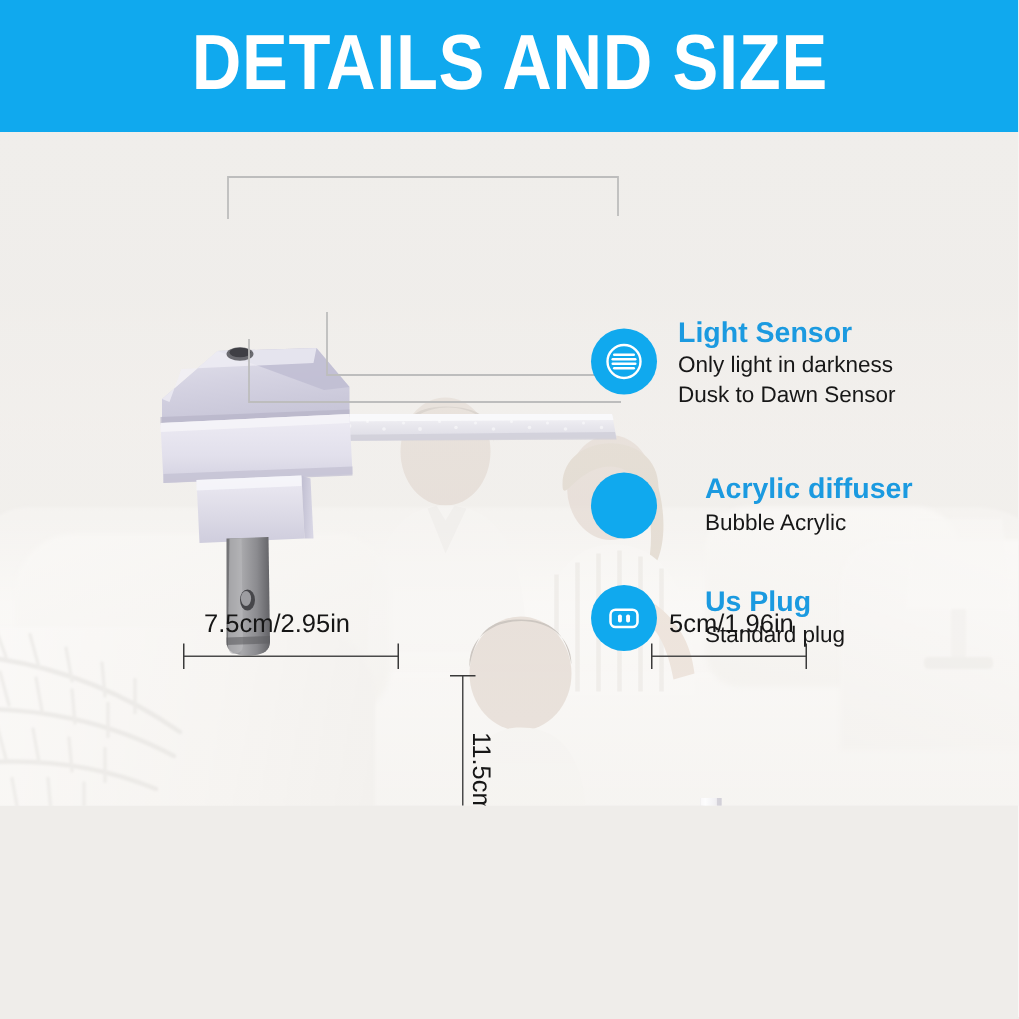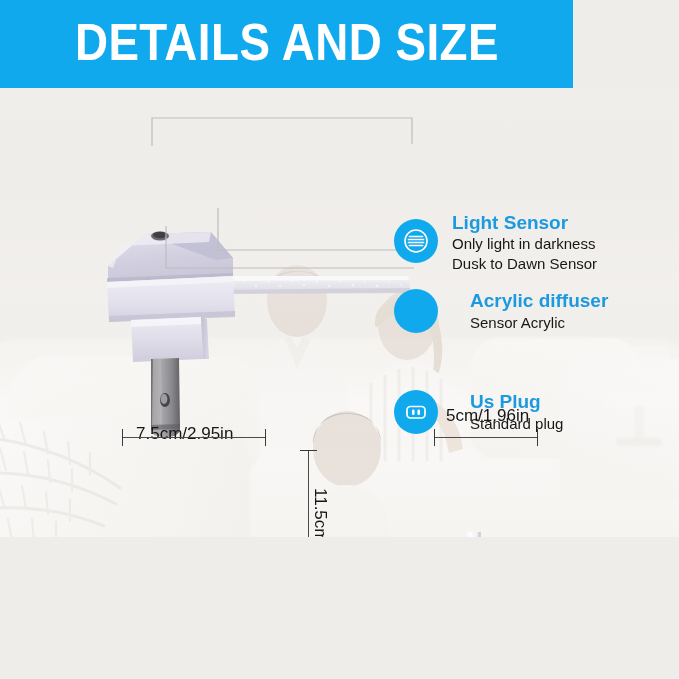--- a/index.html
+++ b/index.html
@@ -16,21 +16,21 @@
     width: 679px;
     height: 679px;
     overflow: hidden;
     background: #efedea;
   }
 
   
   .banner {
     position: absolute;
     left: 0; top: 0;
-    width: 573px;
+    width: 679px;
     height: 88px;
     background: #10a9ee;
     display: flex;
     align-items: center;
     justify-content: center;
   }
   .banner-title {
     color: #ffffff;
     font-family: "Liberation Sans Narrow", "Liberation Sans", sans-serif;
     font-size: 52px;
@@ -166,21 +166,21 @@
     white-space: nowrap;
   }
   .callout-sub {
     color: #171717;
     font-size: 15px;
     line-height: 1.28;
     white-space: nowrap;
   }
   .c-light  { left: 394px; top: 122px; }
   .c-light .callout-text { margin-top: 2px; }
-  .c-acrylic { left: 394px; top: 201px; }
+  .c-acrylic { left: 394px; top: 227px; }
   .c-plug   { left: 394px; top: 302px; }
   .c-acrylic .callout-title,
   .c-plug .callout-title { margin-left: 18px; }
   .c-acrylic .callout-sub,
   .c-plug .callout-sub { margin-left: 18px; }
 
   
   .prod-top { position: absolute; left: 83px; top: 128px; width: 330px; height: 225px; }
 
   
@@ -430,21 +430,21 @@
         <div class="callout-title">Light Sensor</div>
         <div class="callout-sub">Only light in darkness</div>
         <div class="callout-sub">Dusk to Dawn Sensor</div>
       </div>
     </div>
 
     <div class="callout c-acrylic">
       <div class="callout-icon"></div>
       <div class="callout-text">
         <div class="callout-title">Acrylic diffuser</div>
-        <div class="callout-sub">Sensor Acrylic</div>
+        <div class="callout-sub">Bubble Acrylic</div>
       </div>
     </div>
 
     <div class="callout c-plug">
       <div class="callout-icon">
         <svg width="26" height="26" viewBox="0 0 26 26">
           <rect x="4" y="7.5" width="18" height="11.5" rx="3.4" fill="none" stroke="#ffffff" stroke-width="1.7"></rect>
           <rect x="9" y="10.6" width="2.6" height="5.4" rx="1.2" fill="#ffffff"></rect>
           <rect x="14.4" y="10.6" width="2.6" height="5.4" rx="1.2" fill="#ffffff"></rect>
         </svg>
@@ -609,21 +609,21 @@
       <path d="M44 160 L72 158 L72 166 L44 168 Z" fill="#fafaFC" opacity="0.8"></path>
 
       <g>
         <path d="M72 180 L118 179 C122 179 124 182 124 186 C124 190 122 193 118 193 L72 194 Z" fill="url(#sProng)"></path>
         <path d="M72 181 L118 180 C120 180 122 182 122 184 L72 185 Z" fill="#c3c3c7" opacity="0.65"></path>
         <ellipse cx="104" cy="186" rx="5" ry="3.4" fill="#46464a"></ellipse>
         <ellipse cx="103" cy="185.4" rx="3.2" ry="2" fill="#a2a2a6"></ellipse>
       </g>
     </svg>
 
-    <div class="dim-label" style="left:136px; top:336px;">7.5cm/2.95in</div>
+    <div class="dim-label" style="left:136px; top:318px;">7.5cm/2.95in</div>
     <div class="dim-line-h" style="left:122px; top:349px; width:144px;"></div>
     <div class="dim-tick-v" style="left:122px; top:341px;"></div>
     <div class="dim-tick-v" style="left:265px; top:341px;"></div>
 
     <div class="dim-label" style="left:446px; top:318px;">5cm/1.96in</div>
     <div class="dim-line-h" style="left:434px; top:349px; width:104px;"></div>
     <div class="dim-tick-v" style="left:434px; top:341px;"></div>
     <div class="dim-tick-v" style="left:537px; top:341px;"></div>
 
     <div class="dim-line-v" style="left:308px; top:362px; height:216px;"></div>

